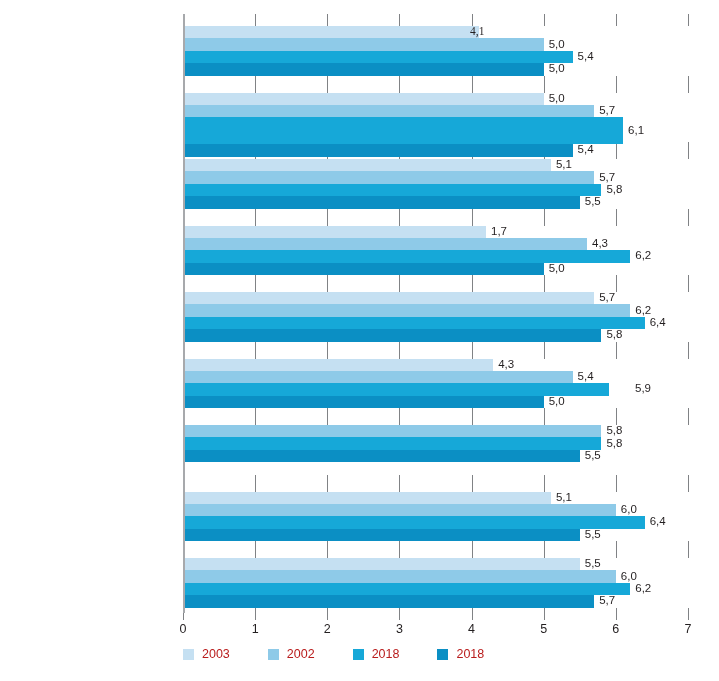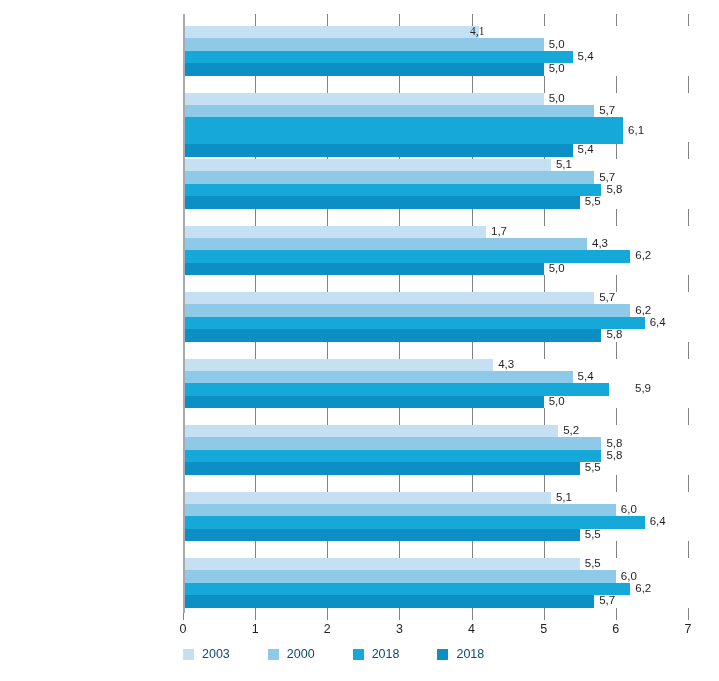--- a/index.html
+++ b/index.html
@@ -136,21 +136,21 @@
     align-items: center;
     margin-right: 38px;
   }
   .legend-swatch {
     width: 11px;
     height: 11px;
     margin-right: 8px;
   }
   .legend-label {
     font-size: 12.5px;
-    color: #0c4a6e;
+    color: #b91c1c;
     line-height: 1;
   }
 </style>
 </head>
 <body>
 
 <div id="chart-root">
 
   <div id="cat-axis"></div>
 
@@ -273,24 +273,20 @@
           <div class="bar" title="2011 Rikspolitikere 5,9" style="width: 425.643px; background: rgb(22, 168, 216);"></div>
           <div class="bar-value" style="left: 452px;">5,9</div>
         </div>
         <div class="bar-row" style="height: 12.4px;">
           <div class="bar" title="2019 Rikspolitikere 5,0" style="width: 360.714px; background: rgb(11, 143, 196);"></div>
           <div class="bar-value" style="left: 365.714px;">5,0</div>
         </div>
       </div>
       <div class="group-mask" style="top: 411px; height: 49.6px;"></div>
       <div class="bar-group" style="top: 411px; height: 49.6px;">
-        <div class="bar-row" style="height: 12.4px;">
-          <div class="bar" title="2003 Lokalpolitikere 5,2" style="width: 375.143px; background: rgb(197, 224, 242);"></div>
-          <div class="bar-value" style="left: 380.143px;">5,2</div>
-        </div>
         <div class="bar-row" style="height: 12.4px;">
           <div class="bar" title="2007 Lokalpolitikere 5,8" style="width: 418.429px; background: rgb(142, 202, 232);"></div>
           <div class="bar-value" style="left: 423.429px;">5,8</div>
         </div>
         <div class="bar-row" style="height: 12.4px;">
           <div class="bar" title="2011 Lokalpolitikere 5,8" style="width: 418.429px; background: rgb(22, 168, 216);"></div>
           <div class="bar-value" style="left: 423.429px;">5,8</div>
         </div>
         <div class="bar-row" style="height: 12.4px;">
           <div class="bar" title="2019 Lokalpolitikere 5,5" style="width: 396.786px; background: rgb(11, 143, 196);"></div>
@@ -356,21 +352,21 @@
       <div class="tick-label" style="left: 505px;">7</div>
     </div>
 
   <div id="legend">
       <div class="legend-item">
         <span class="legend-swatch" style="background: rgb(197, 224, 242);"></span>
         <span class="legend-label">2003</span>
       </div>
       <div class="legend-item">
         <span class="legend-swatch" style="background: rgb(142, 202, 232);"></span>
-        <span class="legend-label">2000</span>
+        <span class="legend-label">2002</span>
       </div>
       <div class="legend-item">
         <span class="legend-swatch" style="background: rgb(22, 168, 216);"></span>
         <span class="legend-label">2018</span>
       </div>
       <div class="legend-item">
         <span class="legend-swatch" style="background: rgb(11, 143, 196);"></span>
         <span class="legend-label">2018</span>
       </div>
     </div>

